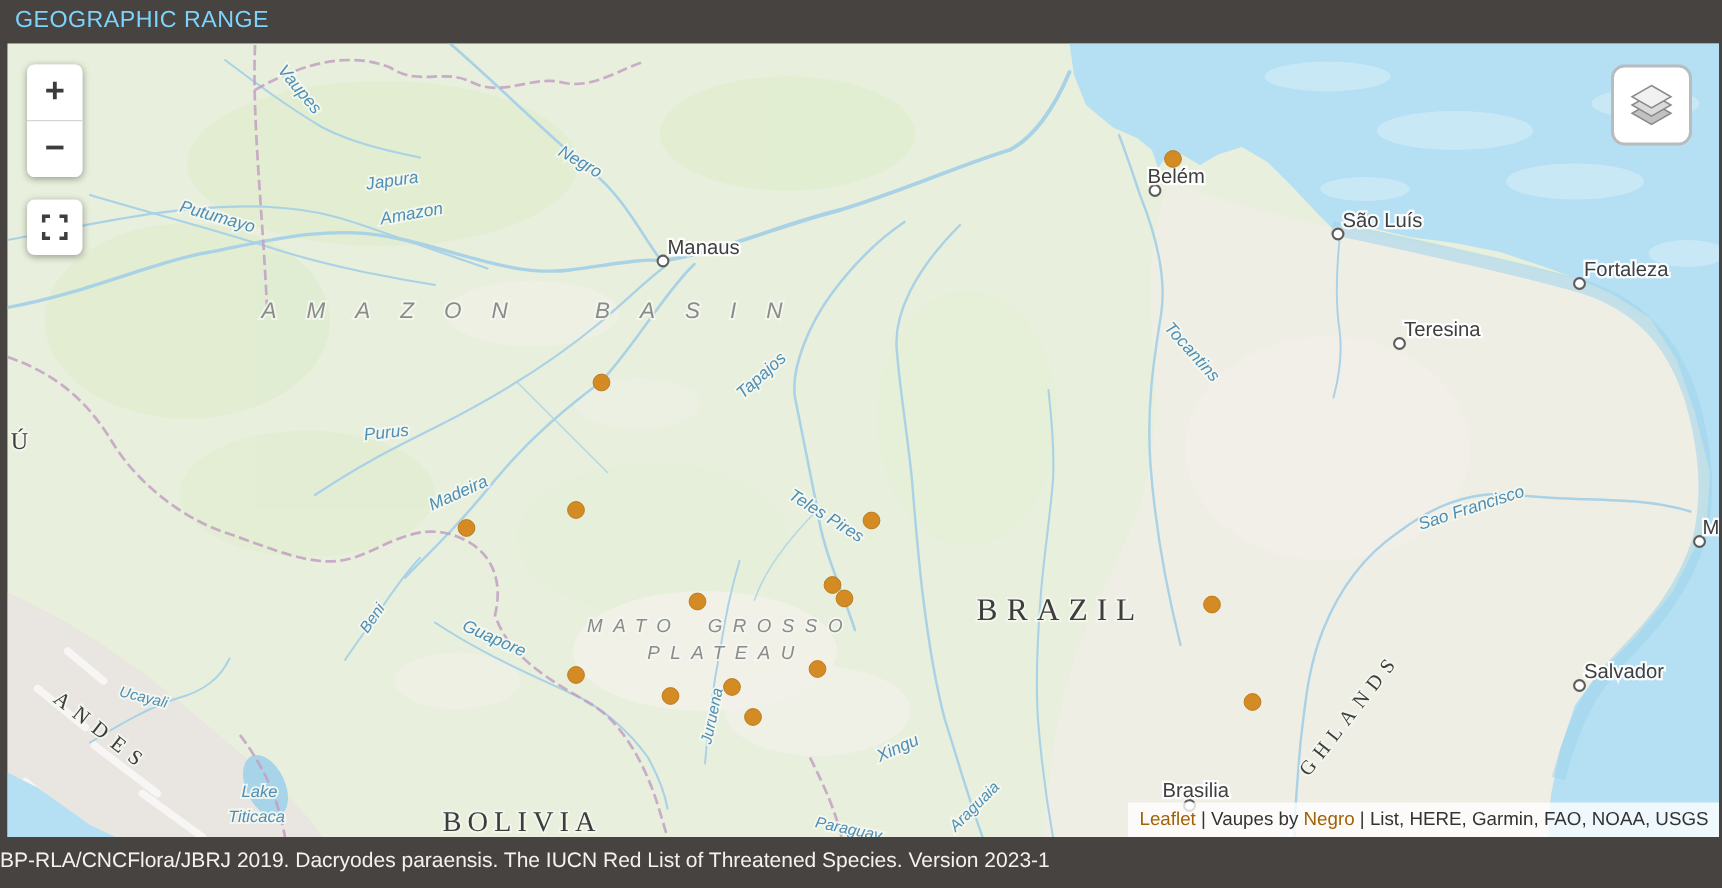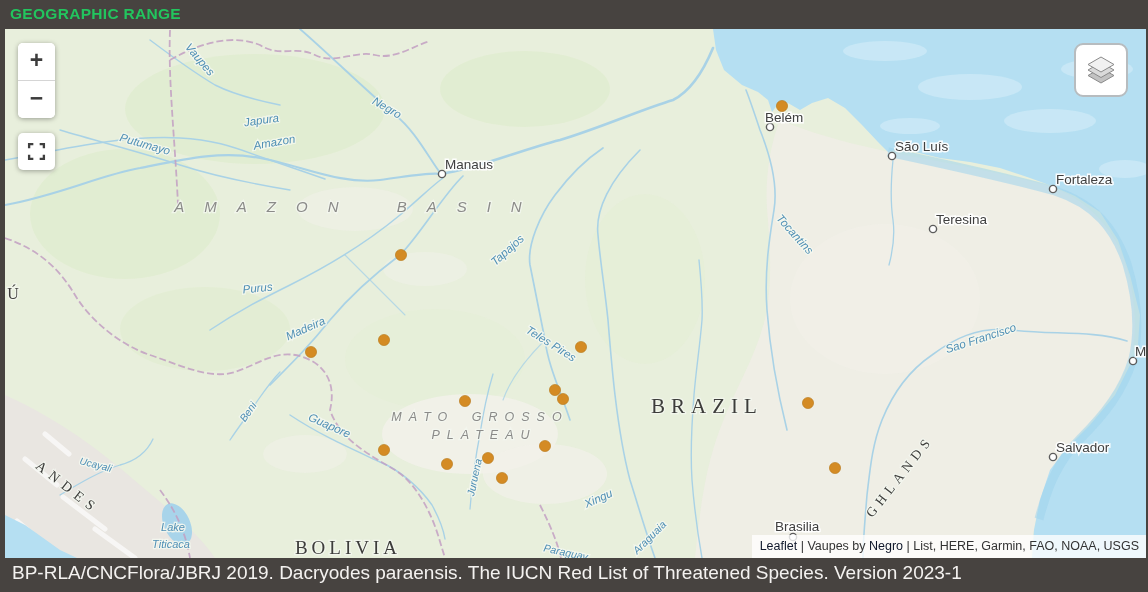--- a/index.html
+++ b/index.html
@@ -2,21 +2,21 @@
 <html><head>
 <meta charset="utf-8">
 <style>
   html,body{margin:0;padding:0;}
   body{
     width:1148px;height:592px;position:relative;overflow:hidden;
     background:#474340;font-family:"Liberation Sans",sans-serif;
   }
   .header{position:absolute;left:0;top:0;width:100%;height:28px;}
   .header-title{
-    color:#22c55e;font-size:15.5px;font-weight:bold;letter-spacing:.3px;
+    color:#7dd3fc;font-size:15.5px;font-weight:normal;letter-spacing:.3px;
     line-height:28px;padding-left:10px;
   }
   .map{
     position:absolute;left:5px;top:29px;width:1141px;height:529px;
     background:#e8efdc;overflow:hidden;cursor:grab;
   }
   .map svg.geo{position:absolute;left:0;top:0;}
   
   .zoomctl{
     position:absolute;left:13px;top:14px;width:37px;
@@ -38,24 +38,24 @@
     position:absolute;left:1069px;top:14px;width:54px;height:54px;
     background:#fff;border:2px solid #b7bcbf;border-radius:9px;
     box-sizing:border-box;display:flex;align-items:center;justify-content:center;
     cursor:pointer;z-index:5;
   }
   .attribution{
     position:absolute;right:0;bottom:0;height:23px;line-height:23px;
     background:rgba(255,255,255,.78);padding:0 7px 0 8px;
     font-size:12.5px;color:#333;white-space:nowrap;z-index:4;
   }
-  .attribution a{color:#0f172a;text-decoration:none;cursor:pointer;}
+  .attribution a{color:#a16207;text-decoration:none;cursor:pointer;}
   .footer{position:absolute;left:0;top:558px;width:100%;height:34px;}
   .footer-text{
-    color:#f4f2f0;font-size:19px;line-height:30px;padding-left:12px;
+    color:#f4f2f0;font-size:14px;line-height:30px;padding-left:0;
     white-space:nowrap;
   }
   
   text{paint-order:stroke;}
   .riverlbl{
     font-family:"Liberation Sans",sans-serif;font-style:italic;fill:#4f8fb5;
     stroke:rgba(244,248,240,.85);stroke-width:2.6px;
   }
   .regionlbl-sans{
     font-family:"Liberation Sans",sans-serif;font-style:italic;fill:#8b8b89;

